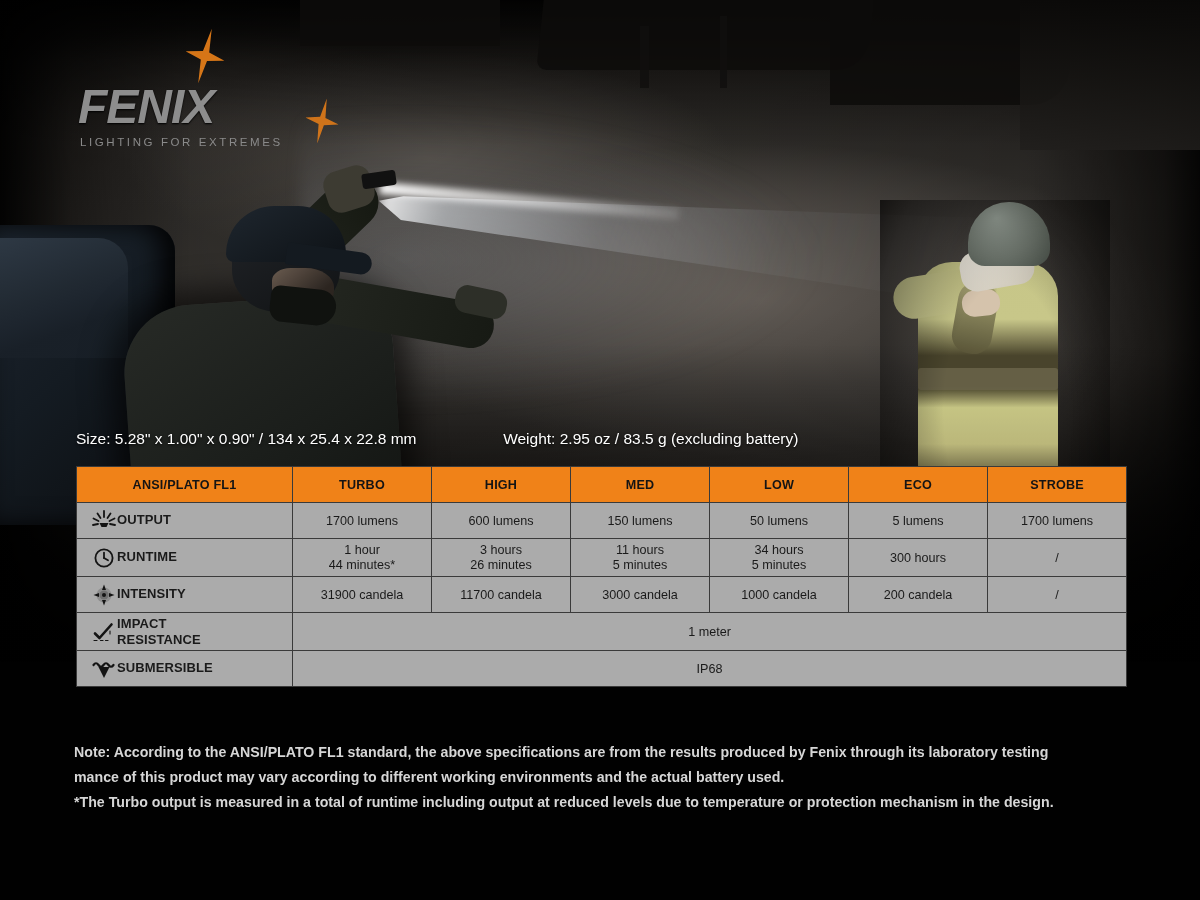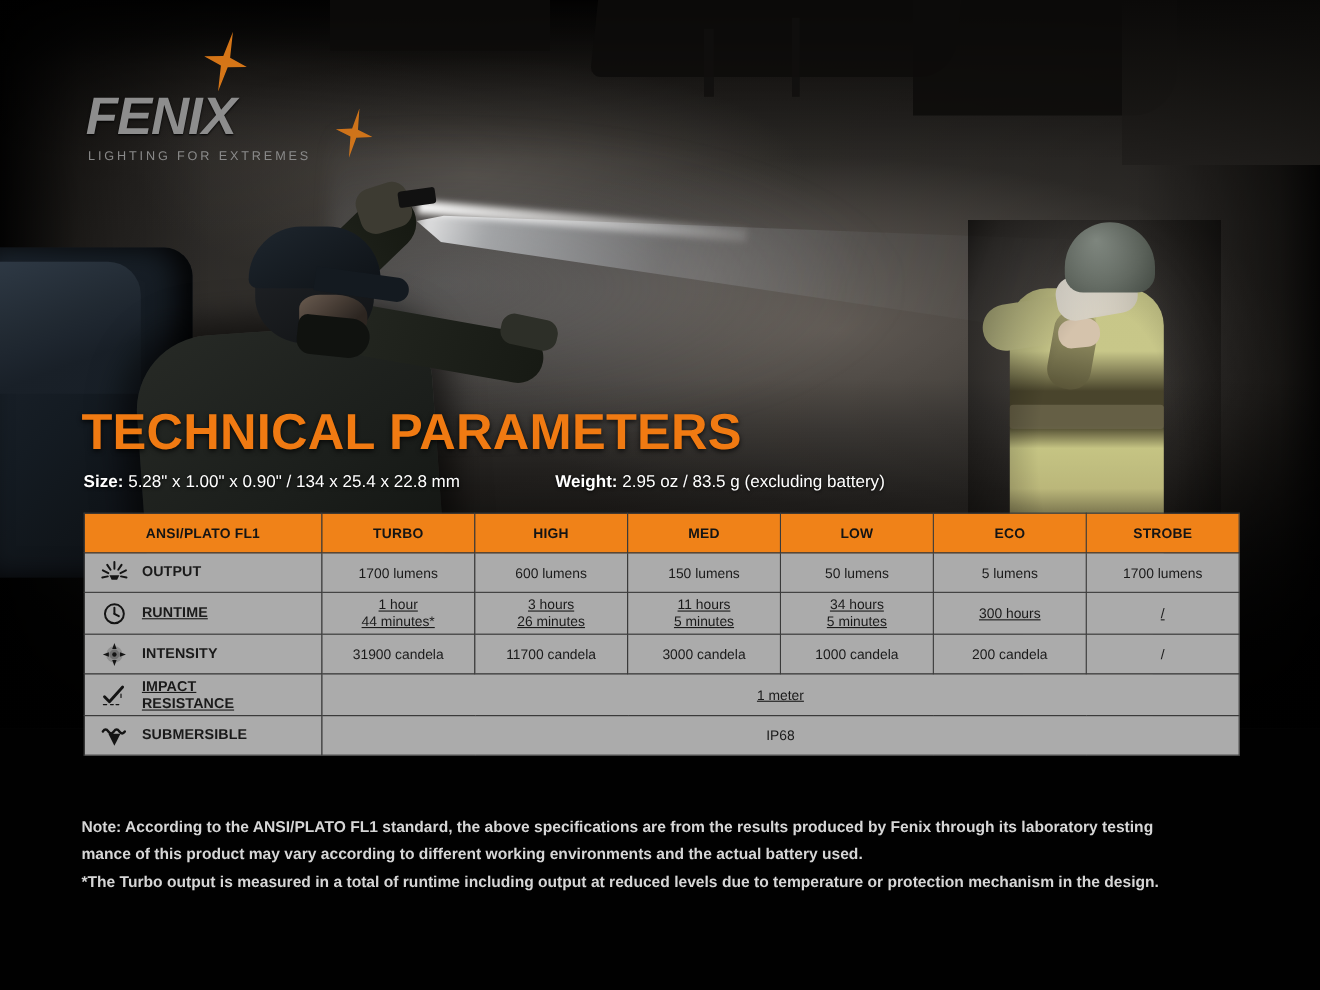--- a/index.html
+++ b/index.html
@@ -214,21 +214,21 @@
     font-size: 46px; font-weight: 700; color: #F07A12;
     letter-spacing: .2px; line-height: 1;
     text-shadow: 0 2px 5px rgba(0,0,0,.75);
   }
 
   #specline {
     position: absolute; left: 76px; top: 430px;
     color: #ffffff; font-size: 15.5px; white-space: nowrap;
     text-shadow: 0 1px 3px rgba(0,0,0,.9);
   }
-  #specline .b { font-weight: 700; }
+  #specline .b { font-weight: 400; }
   #specline .gap { display: inline-block; width: 78px; }
 
   
   #tablewrap { position: absolute; left: 76px; top: 466px; width: 1050px; }
   table {
     border-collapse: collapse;
     width: 1050px;
     table-layout: fixed;
     font-size: 12.6px;
     color: #1a1a1a;
@@ -242,29 +242,29 @@
   }
   thead th {
     background: #F08218;
     height: 36px;
     font-size: 12.6px;
     font-weight: 700;
     color: #141414;
     letter-spacing: .2px;
   }
   tbody td { height: 36px; }
-  tbody tr.tall td { height: 38px; text-decoration: underline; }
+  tbody tr.tall td { height: 38px; }
   .rowlabel {
     text-align: left;
     font-weight: 700;
     font-size: 13px;
     padding-left: 14px;
     letter-spacing: .1px;
   }
-  .rowlabel .lbl-inner { display: flex; align-items: center; gap: 12px; }
+  .rowlabel .lbl-inner { display: flex; align-items: center; }
   .lbl-text { line-height: 1.08; }
   .icon { width: 26px; height: 24px; flex: 0 0 26px; display: block; }
   .two-line { line-height: 1.18; }
 
   col.c0 { width: 216px; }
   col.cx { width: 139px; }
 
   
   #note {
     position: absolute; left: 74px; top: 740px; width: 1058px;
@@ -315,21 +315,20 @@
     <div id="r-shadow"></div>
   </div>
 
   <div class="spark" id="spark1"></div>
   <div class="spark" id="spark2"></div>
   <div id="logo">
     <div id="logo-word">FENIX</div>
     <div id="logo-tag">LIGHTING FOR EXTREMES</div>
   </div>
 
-  <div id="heading">TECHNICAL PARAMETERS</div>
 
   <div id="specline">
     <span class="b">Size:</span>
     <span>5.28" x 1.00" x 0.90" / 134 x 25.4 x 22.8 mm</span>
     <span class="gap"></span>
     <span class="b">Weight:</span>
     <span>2.95 oz / 83.5 g (excluding battery)</span>
   </div>
 
   <div id="tablewrap">

